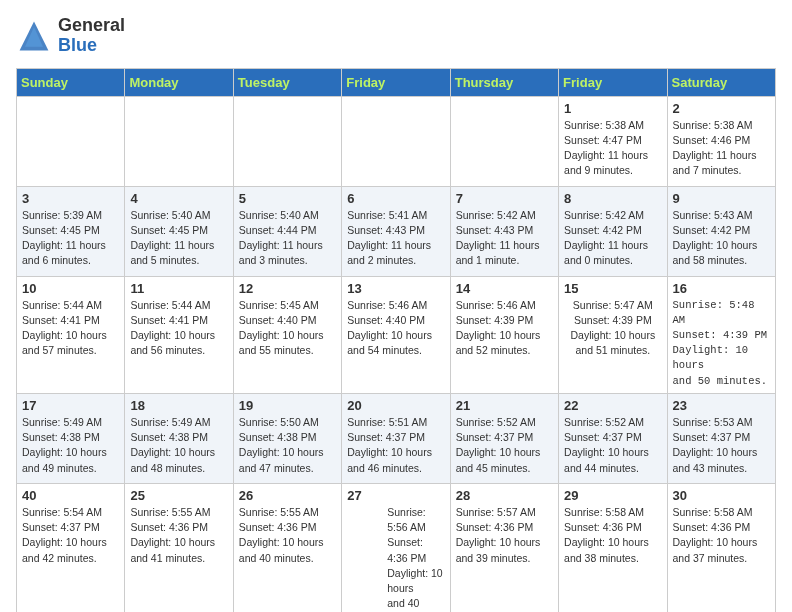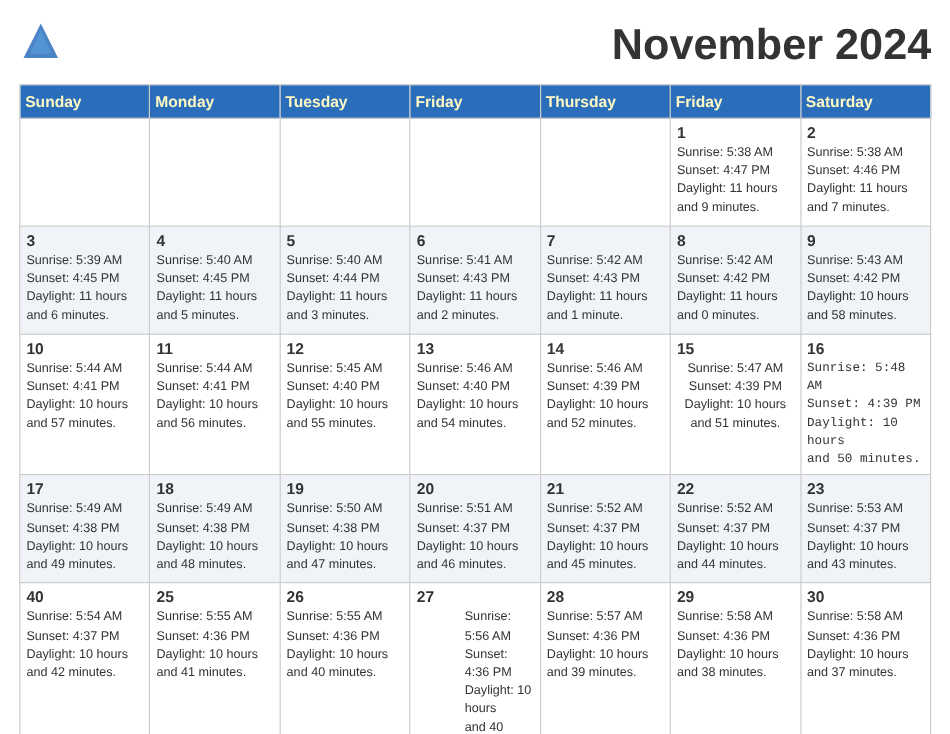--- a/index.html
+++ b/index.html
@@ -52,21 +52,21 @@
       font-size: 16px;
       color: #555;
     }
     table {
       width: 100%;
       border-collapse: collapse;
       table-layout: fixed;
     }
     th {
       background-color: #2a6ebb;
-      color: #fef9c3;
+      color: #bef264;
       font-size: 13px;
       font-weight: bold;
       padding: 6px 4px;
       text-align: left;
       border: 1px solid #ccc;
     }
     td {
       vertical-align: top;
       border: 1px solid #ccc;
       padding: 4px 5px;
@@ -97,23 +97,26 @@
   </style>
 </head>
 <body>
 
 <div class="header-area">
   <div class="logo">
     <svg class="logo-icon" viewBox="0 0 40 40" xmlns="http://www.w3.org/2000/svg">
       <polygon points="20,4 36,36 4,36" fill="#2a6ebb" opacity="0.85"></polygon>
       <polygon points="20,10 30,32 10,32" fill="#5a9ee0" opacity="0.6"></polygon>
     </svg>
+    <div class="logo-text">
+      <span class="logo-general">General</span>
+      <span class="logo-blue">Blue</span>
+    </div>
   </div>
   <div class="title-area">
-    <div class="month-title">November 2024</div>
   </div>
 </div>
 
 <table>
   <thead>
     <tr>
     <th>Sunday</th>
         <th>Monday</th>
         <th>Tuesday</th>
         <th>Friday</th>

